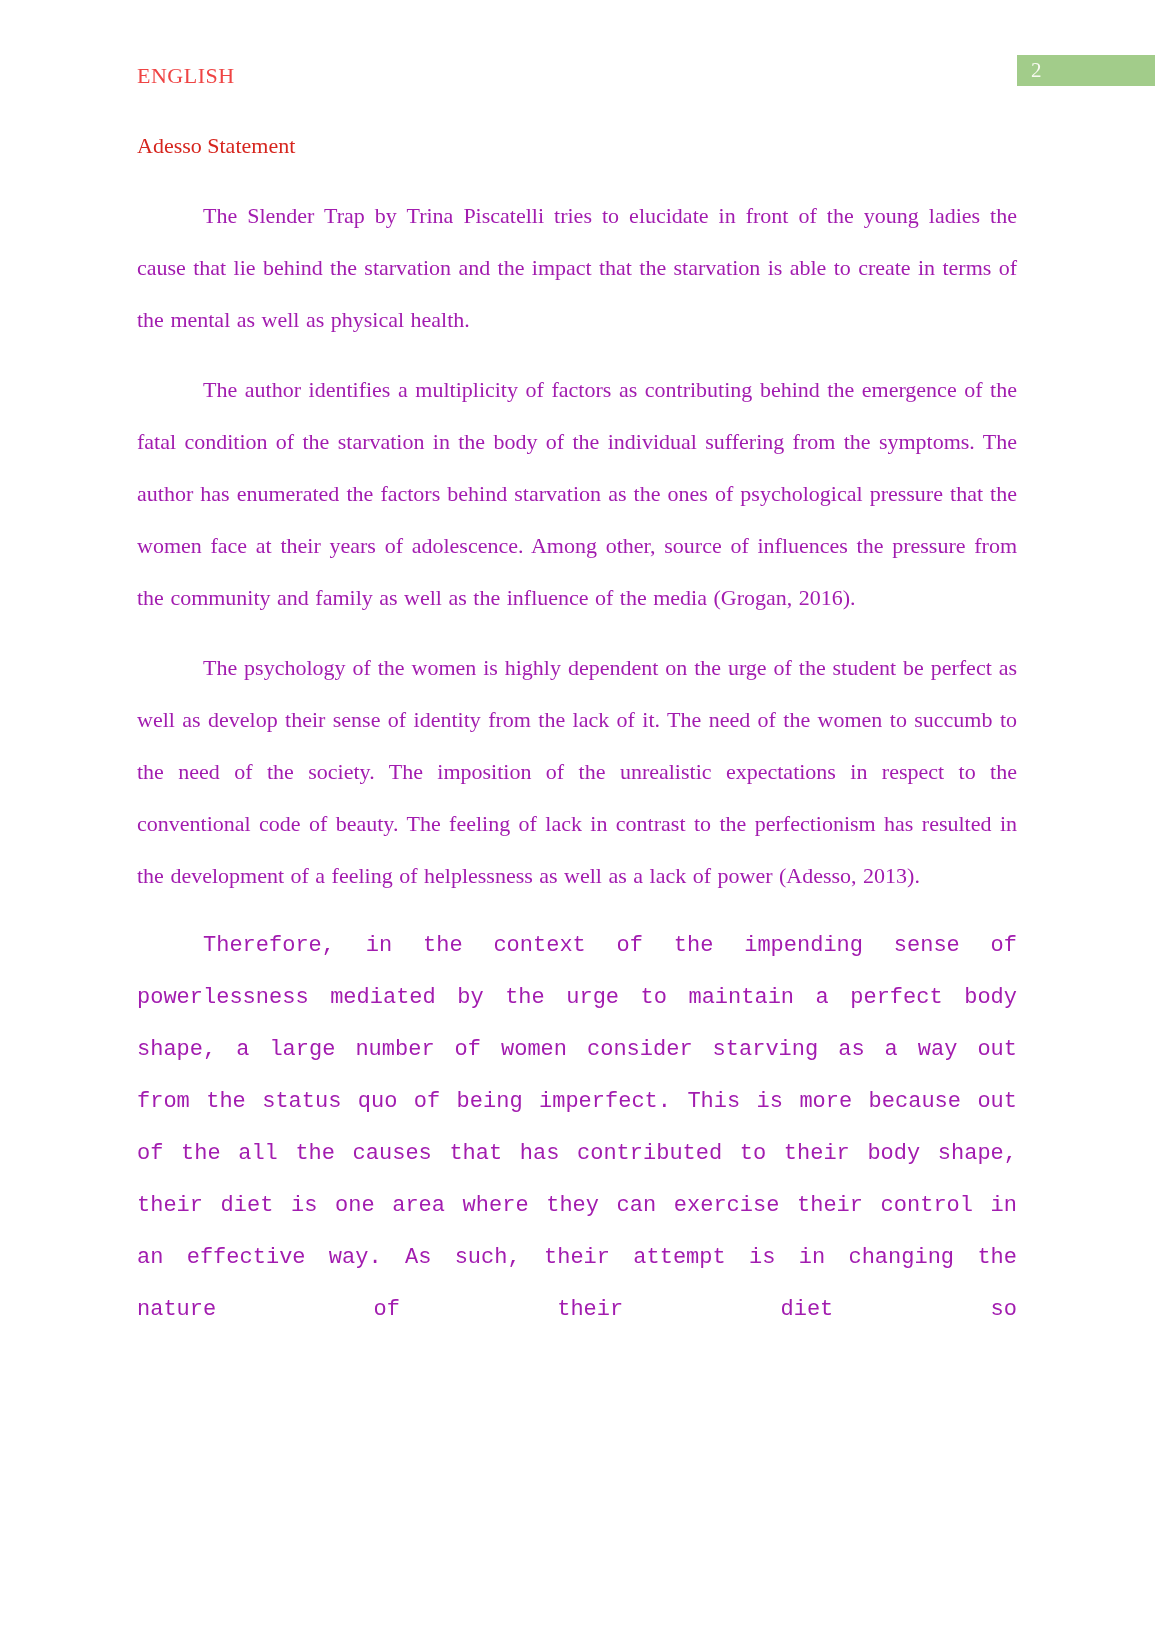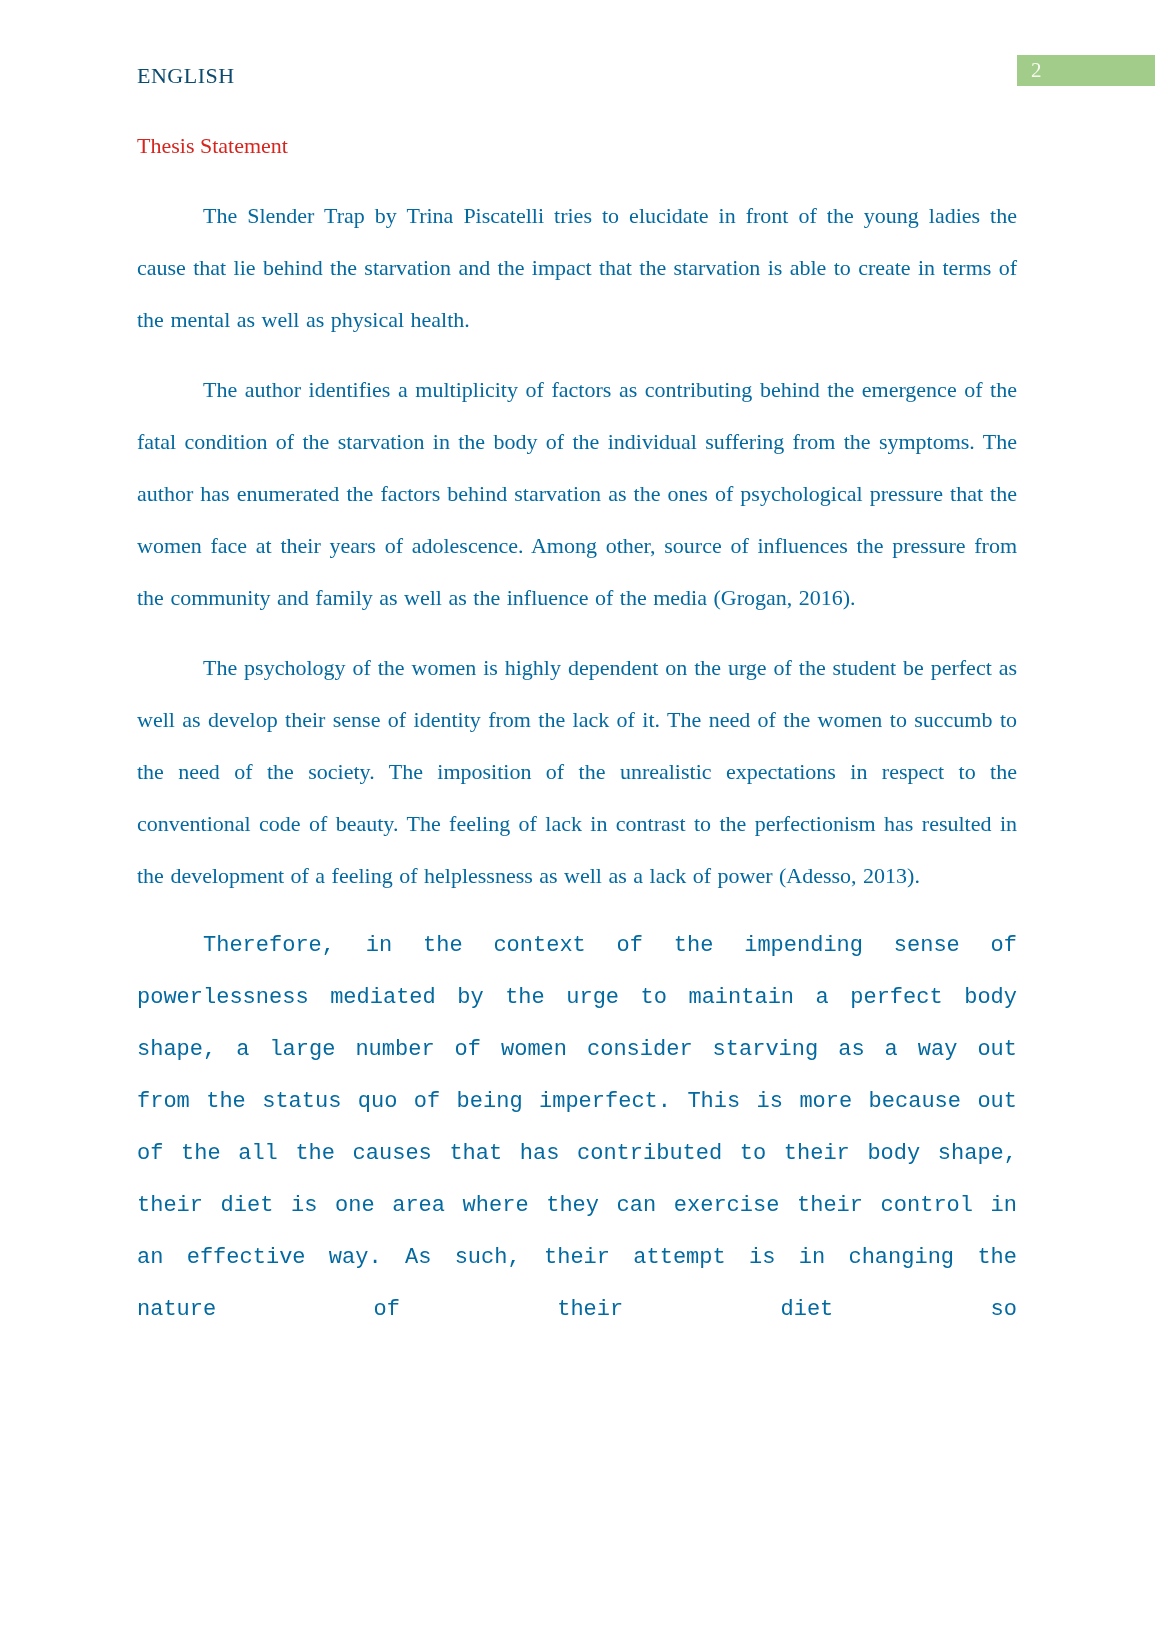--- a/index.html
+++ b/index.html
@@ -22,28 +22,28 @@
       top: 50px;
       width: 880px;
     }
     .content p, .content h2 {
       margin: 0 0 18px 0;
       font-size: 22px;
       line-height: 52px;
       font-weight: normal;
     }
     .running-head {
-      color: #0c4a6e;
+      color: #ef4444;
       letter-spacing: 0.5px;
     }
     .section-heading {
       color: #d6251e;
     }
     .body-para {
-      color: #0369a1;
+      color: #a21caf;
       text-align: justify;
       text-indent: 66px;
       word-spacing: 1px;
     }
     .last-justified {
       text-align-last: justify;
       font-family: Liberation Mono, monospace;
     }
     .page-number-badge {
       position: absolute;
@@ -65,21 +65,21 @@
 
 <div class="page">
 
   <div class="page-number-badge">
     <span>2</span>
   </div>
 
   <div class="content">
     <p class="running-head">ENGLISH</p>
 
-    <h2 class="section-heading">Thesis Statement</h2>
+    <h2 class="section-heading">Adesso Statement</h2>
 
     <p class="body-para">The Slender Trap by Trina Piscatelli tries to elucidate in front of the young ladies the cause that lie behind the starvation and the impact that the starvation is able to create in terms of the mental as well as physical health.</p>
 
 
     <p class="body-para">The author identifies a multiplicity of factors as contributing behind the emergence of the fatal condition of the starvation in the body of the individual suffering from the symptoms. The author has enumerated the factors behind starvation as the ones of psychological pressure that the women face at their years of adolescence. Among other, source of influences the pressure from the community and family as well as the influence of the media (Grogan, 2016).</p>
 
     <p class="body-para">The psychology of the women is highly dependent on the urge of the student be perfect as well as develop their sense of identity from the lack of it. The need of the women to succumb to the need of the society. The imposition of the unrealistic expectations in respect to the conventional code of beauty. The feeling of lack in contrast to the perfectionism has resulted in the development of a feeling of helplessness as well as a lack of power (Adesso, 2013).</p>
 
     <p class="body-para last-justified">Therefore, in the context of the impending sense of powerlessness mediated by the urge to maintain a perfect body shape, a large number of women consider starving as a way out from the status quo of being imperfect. This is more because out of the all the causes that has contributed to their body shape, their diet is one area where they can exercise their control in an effective way. As such, their attempt is in changing the nature of their diet so</p>
   </div>

